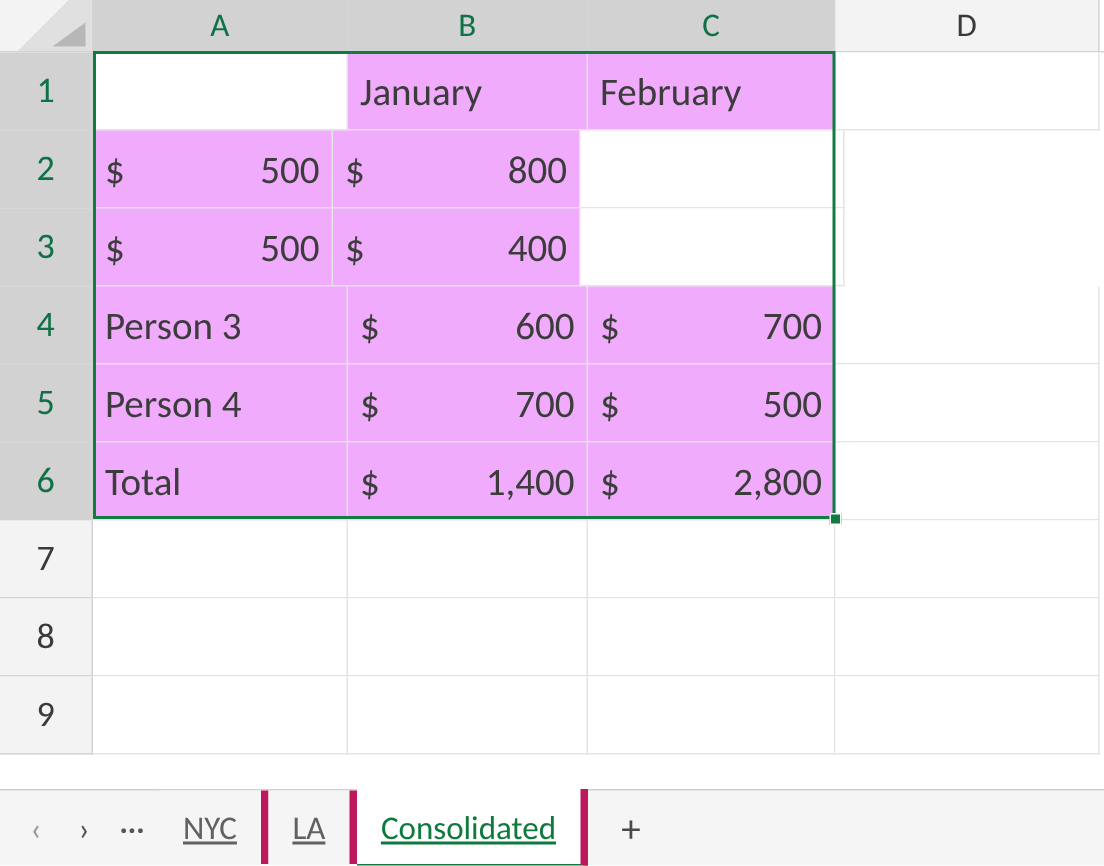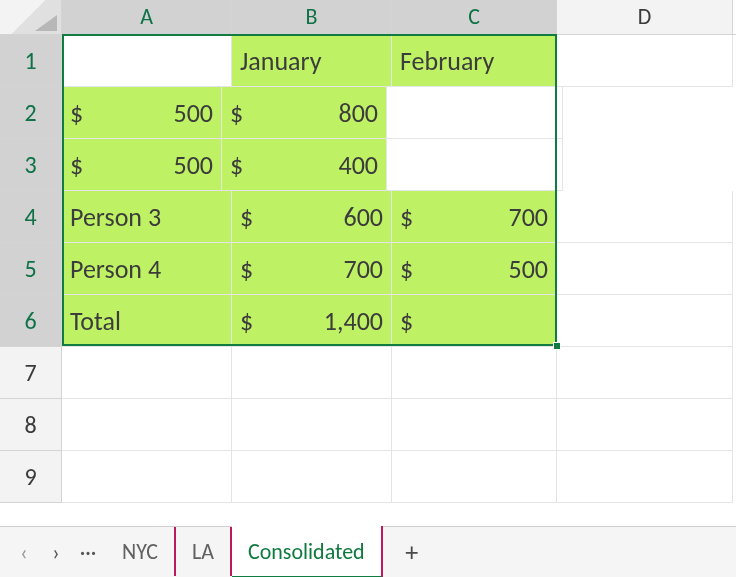--- a/index.html
+++ b/index.html
@@ -89,21 +89,21 @@
     box-sizing: border-box;
     font-size: 26px;
     padding: 0 8px;
     display: flex;
     align-items: center;
     background: #ffffff;
     color: #3c3c3c;
     overflow: hidden;
   }
   .cell.sel {
-    background: #bef264;
+    background: #f0abfc;
   }
   .cell.sel.active {
     background: #ffffff;
   }
   .money {
     display:flex;
     width:100%;
     justify-content: space-between;
   }
   
@@ -148,24 +148,25 @@
   .nav-btn.en { color:#555; }
   .tabs {
     display:flex;
     align-items: stretch;
     height: 50px;
   }
   .tab {
     padding: 0 16px;
     display:flex;
     align-items:center;
-    border-right:2px solid #be185d;
+    border-right:5px solid #be185d;
     background:#f5f5f5;
     color:#616161;
     height:49px;
+    text-decoration:underline;
   }
   .tab.active {
     background:#ffffff;
     color:#0e7a3e;
     border-top: none;
     border-bottom:3px solid #107c41;
     font-weight:500;
     position:relative;
     top:-1px;
     height:50px;
@@ -278,20 +279,21 @@
       <div class="cell cA sel">Total</div>
       <div class="cell cB sel">
           <span class="money">
             <span>$</span>
             <span>1,400</span>
           </span>
         </div>
       <div class="cell cC sel">
           <span class="money">
             <span>$</span>
+            <span>2,800</span>
           </span>
         </div>
       <div class="cell cD"></div>
     </div>
 
     <div class="row">
       <div class="row-head">7</div>
       <div class="cell cA"></div>
       <div class="cell cB"></div>
       <div class="cell cC"></div>

